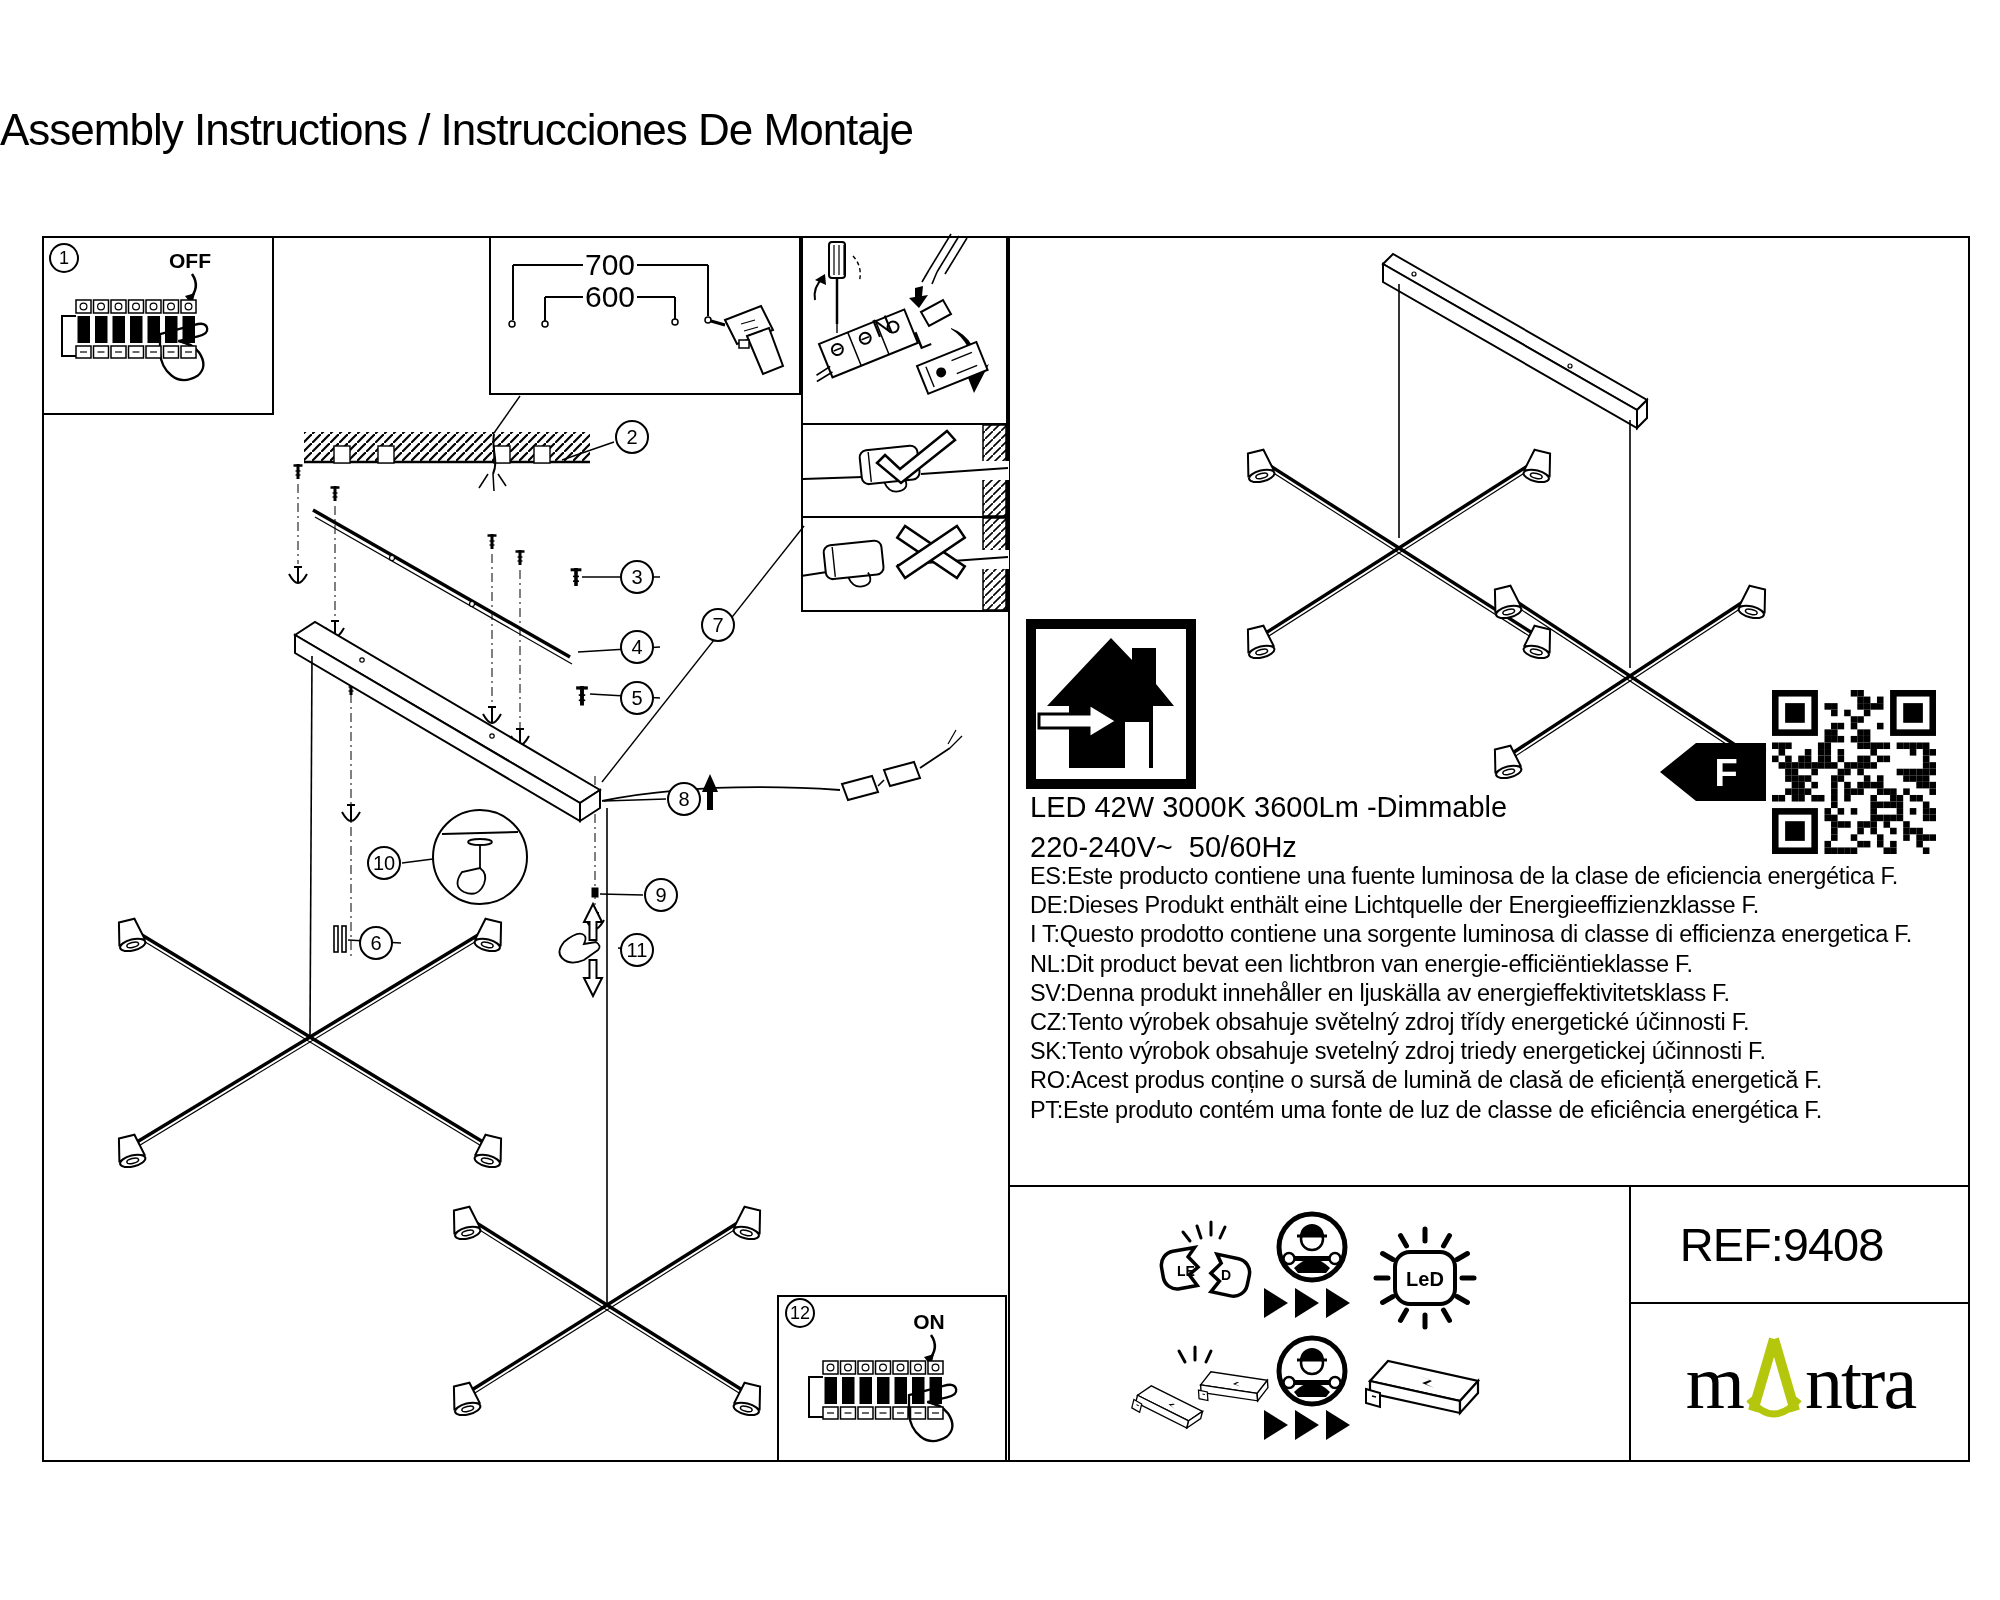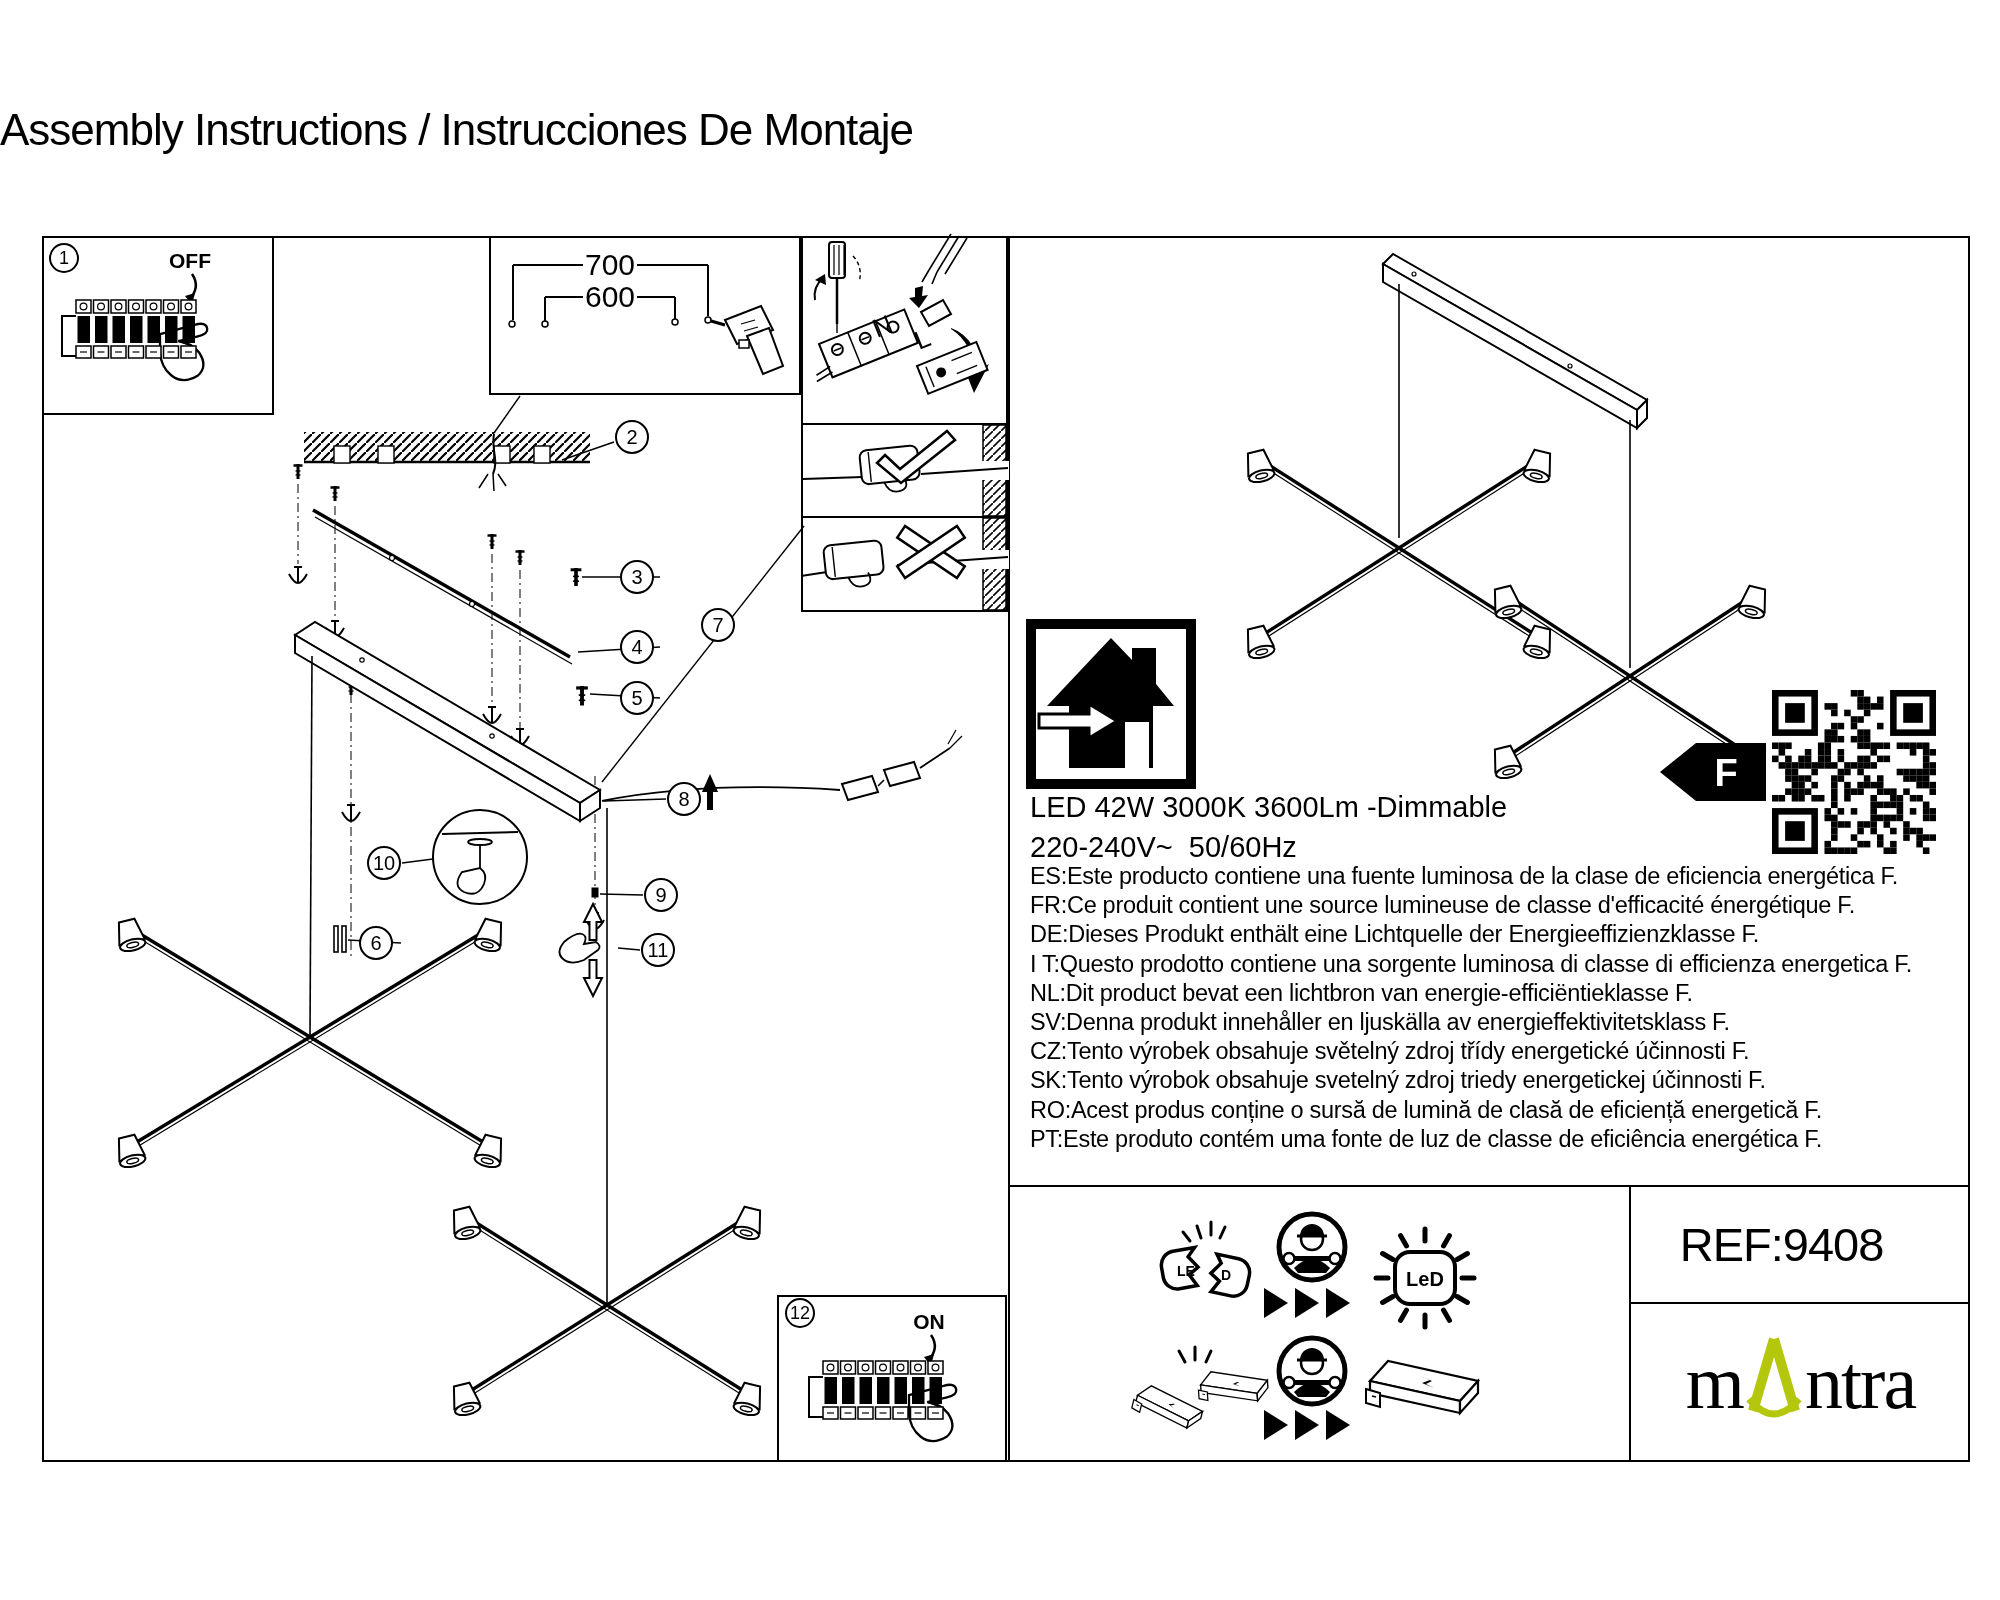--- a/index.html
+++ b/index.html
@@ -396,21 +396,20 @@
   <rect x="44" y="88" width="84" height="62" fill="#000"></rect>
   <rect x="100" y="104" width="24" height="46" fill="#fff"></rect>
   <polygon points="14,96 64,96 64,86 92,103 64,120 64,110 14,110" fill="#fff" stroke="#000" stroke-width="3"></polygon>
 </svg>
 
 <div class="spec" style="top:788px">LED 42W 3000K 3600Lm -Dimmable</div>
 <div class="spec" style="top:828px">220-240V~  50/60Hz</div>
 
 <div class="langs">
   <div class="lang">ES:Este producto contiene una fuente luminosa de la clase de eficiencia energética F.</div>
-  <div class="lang">FR:Ce produit contient une source lumineuse de classe d'efficacité énergétique F.</div>
   <div class="lang">DE:Dieses Produkt enthält eine Lichtquelle der Energieeffizienzklasse F.</div>
   <div class="lang">I T:Questo prodotto contiene una sorgente luminosa di classe di efficienza energetica F.</div>
   <div class="lang">NL:Dit product bevat een lichtbron van energie-efficiëntieklasse F.</div>
   <div class="lang">SV:Denna produkt innehåller en ljuskälla av energieffektivitetsklass F.</div>
   <div class="lang">CZ:Tento výrobek obsahuje světelný zdroj třídy energetické účinnosti F.</div>
   <div class="lang">SK:Tento výrobok obsahuje svetelný zdroj triedy energetickej účinnosti F.</div>
   <div class="lang">RO:Acest produs conține o sursă de lumină de clasă de eficiență energetică F.</div>
   <div class="lang">PT:Este produto contém uma fonte de luz de classe de eficiência energética F.</div>
 </div>
 
@@ -743,14 +742,14 @@
 <div class="callout small" style="left:49px;top:243px">1</div>
 <div class="callout" style="left:615px;top:420px">2</div>
 <div class="callout" style="left:620px;top:560px">3</div>
 <div class="callout" style="left:620px;top:630px">4</div>
 <div class="callout" style="left:620px;top:681px">5</div>
 <div class="callout" style="left:359px;top:926px">6</div>
 <div class="callout" style="left:701px;top:608px">7</div>
 <div class="callout" style="left:667px;top:782px">8</div>
 <div class="callout" style="left:644px;top:878px">9</div>
 <div class="callout" style="left:367px;top:846px">10</div>
-<div class="callout" style="left:641px;top:933px">11</div>
+<div class="callout" style="left:620px;top:933px">11</div>
 <div class="callout small" style="left:785px;top:1298px">12</div>
 
 </body></html>

